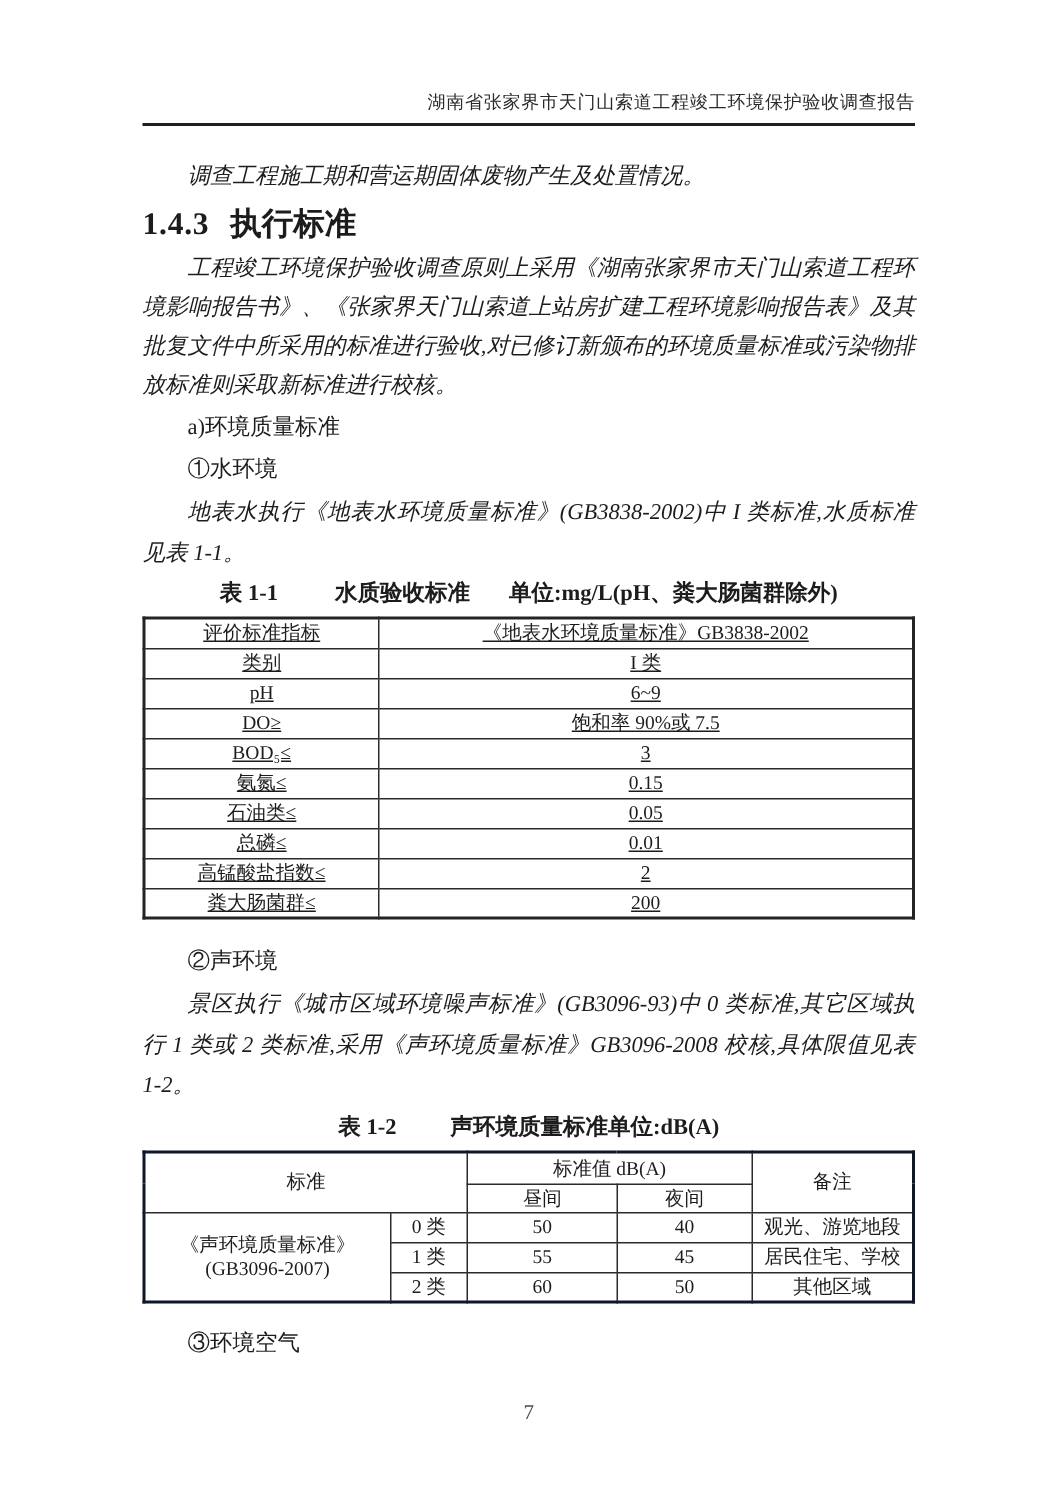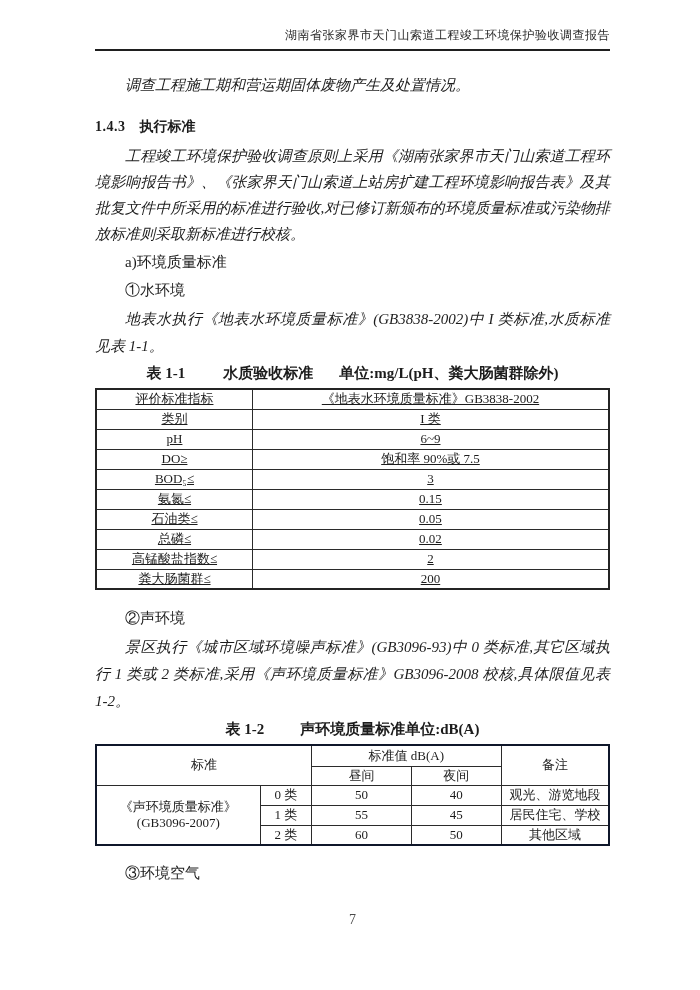--- a/index.html
+++ b/index.html
@@ -5,21 +5,21 @@
   * { margin: 0; padding: 0; box-sizing: border-box; }
   html, body {
     width: 700px; height: 990px;
     background: #ffffff;
     font-family: "Liberation Serif", "DejaVu Serif", serif;
     color: #1c1c1c;
     overflow: hidden;
   }
   .page {
     width: 700px; height: 990px;
-    padding: 28px 90px 0 95px;
+    padding: 61px 90px 0 95px;
     position: relative;
   }
   
   .doc-header {
     text-align: right;
     font-size: 12px;
     line-height: 15px;
     color: #2a2a2a;
     padding-bottom: 6px;
     border-bottom: 2px solid #1f1f1f;
@@ -28,22 +28,22 @@
   
   .para {
     font-size: 15px;
     line-height: 26px;
     text-align: justify;
     font-style: italic;
   }
   .indent { text-indent: 2em; }
   .para-survey { margin-top: 23px; line-height: 23px; }
   .heading {
-    margin-top: 18px;
-    font-size: 14px;
+    margin-top: 8px;
+    font-size: 21px;
     line-height: 23px;
     font-weight: bold;
     display: flex;
   }
   .heading .h-num { margin-right: 14px; letter-spacing: 0.5px; }
   .para-principle { margin-top: 5px; }
   .item-line { margin-top: 4px; font-size: 15px; line-height: 23px; padding-left: 2em; }
   .sub-water { margin-top: 5px; }
   .para-water { margin-top: 4px; line-height: 27px; }
   
@@ -156,21 +156,21 @@
       <tr>
         <td>氨氮≤</td>
         <td>0.15</td>
       </tr>
       <tr>
         <td>石油类≤</td>
         <td>0.05</td>
       </tr>
       <tr>
         <td>总磷≤</td>
-        <td>0.02</td>
+        <td>0.01</td>
       </tr>
       <tr>
         <td>高锰酸盐指数≤</td>
         <td>2</td>
       </tr>
       <tr>
         <td>粪大肠菌群≤</td>
         <td>200</td>
       </tr>
     </tbody>

